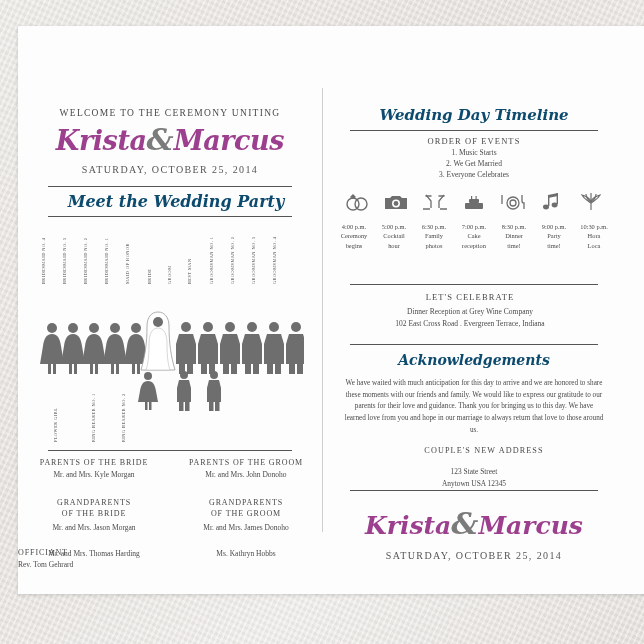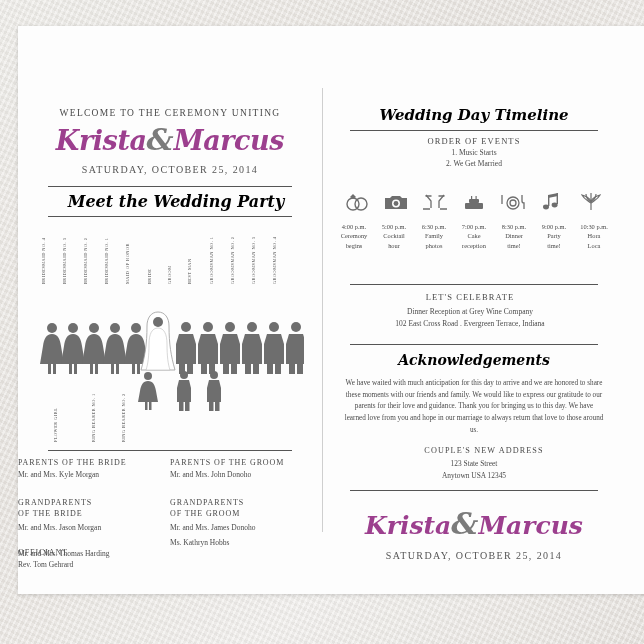--- a/index.html
+++ b/index.html
@@ -33,21 +33,21 @@
   
   .caps{
     font-family:"Liberation Serif", serif;
     letter-spacing:1.1px;
     color:#4a4a4a;
     text-align:center;
   }
   .script{
     font-family:"DejaVu Serif", serif;
     font-style:italic;
-    color:#000000;
+    color:#0c4a6e;
     text-align:center;
     font-weight:bold;
   }
   .rule{height:1px;background:#555;margin:0 auto;}
 
   
   .welcome{
     position:absolute;top:82px;left:0;right:0;
     font-size:9.5px;letter-spacing:1.3px;
   }
@@ -111,21 +111,21 @@
   }
   
   .figs{position:absolute;top:272px;left:20px;width:266px;height:78px;}
   .figs2{position:absolute;top:338px;left:118px;width:108px;height:48px;}
 
   .lrule3{position:absolute;top:424px;left:30px;width:244px;}
   .parents{
     position:absolute;top:432px;left:0;right:0;
     display:flex;
   }
-  .pcol{width:50%;text-align:left;}
+  .pcol{width:50%;text-align:center;}
   .pcol .hd{font-size:8px;letter-spacing:0.9px;color:#4a4a4a;}
   .pcol .nm{font-size:7.5px;color:#4a4a4a;margin-top:3px;}
   .gp{position:absolute;top:472px;left:0;right:0;display:flex;}
   .gp .hd{font-size:8px;letter-spacing:0.9px;color:#4a4a4a;line-height:1.35;}
   .gp .nm{font-size:7.5px;color:#4a4a4a;margin-top:3px;line-height:1.4;}
   .officiant{position:absolute;top:522px;left:0;right:0;text-align:left;}
   .officiant .hd{font-size:8px;letter-spacing:0.9px;color:#4a4a4a;}
   .officiant .nm{font-size:7.5px;color:#4a4a4a;margin-top:3px;}
 
   
@@ -164,21 +164,21 @@
     position:absolute;top:326px;left:0;right:0;font-size:14px;
   }
   .ack-body{
     position:absolute;top:352px;left:22px;right:22px;
     text-align:center;font-size:7.2px;color:#4a4a4a;line-height:1.62;
   }
   .addr{
     position:absolute;top:420px;left:0;right:0;text-align:center;
   }
   .addr .hd{font-size:8.2px;letter-spacing:1.1px;color:#4a4a4a;padding-left:20px;}
-  .addr .tx{font-size:7.4px;color:#4a4a4a;margin-top:3px;line-height:1.5;}
+  .addr .tx{font-size:7.4px;color:#4a4a4a;margin-top:11px;line-height:1.5;}
   .rrule4{position:absolute;top:464px;left:28px;width:248px;}
   .r-names-wrap{position:absolute;top:480px;left:0;right:0;text-align:center;}
   .r-names{
     font-size:25px;color:#9c3f8e;font-family:"DejaVu Serif", serif;
     font-style:italic;font-weight:bold;line-height:1;display:inline-block;
   }
   .r-date{
     position:absolute;top:524px;left:0;right:0;text-align:center;
     font-size:10px;letter-spacing:1.4px;color:#555;
   }
@@ -354,40 +354,41 @@
       <div class="pcol">
         <div class="hd" style="white-space:pre-line">GRANDPARENTS
 OF THE BRIDE</div>
         <div class="nm">Mr. and Mrs. Jason Morgan</div>
         <div class="nm" style="margin-top:16px">Mr. and Mrs. Thomas Harding</div>
       </div>
       <div class="pcol">
         <div class="hd" style="white-space:pre-line">GRANDPARENTS
 OF THE GROOM</div>
         <div class="nm">Mr. and Mrs. James Donoho</div>
-        <div class="nm" style="margin-top:5px">Ms. Kathryn Hobbs</div>
+        <div class="nm" style="margin-top:16px">Ms. Kathryn Hobbs</div>
       </div>
     </div>
 
     <div class="officiant">
       <div class="hd">OFFICIANT</div>
       <div class="nm">Rev. Tom Gehrard</div>
     </div>
   </div>
 
   <div class="panel right">
 
     <div class="r-title script">Wedding Day Timeline</div>
 
     <div class="rule rrule1"></div>
 
     <div class="order-hd">ORDER OF EVENTS</div>
     <div class="order-list">
       <div>1. Music Starts</div>
       <div>2. We Get Married</div>
+      <div>3. Everyone Celebrates</div>
     </div>
 
     <div class="icons-row">
       <div class="ic">
         <svg width="30" height="20" viewBox="0 0 30 20">
             <g fill="none" stroke="#6e6e6e" stroke-width="1.4">
               <circle cx="11" cy="12" r="6"></circle>
               <circle cx="19" cy="12" r="6"></circle>
               <path d="M8 5 l3 2 l3 -2 l-3 -3 z" fill="#6e6e6e" stroke="none"></path>
             </g>

